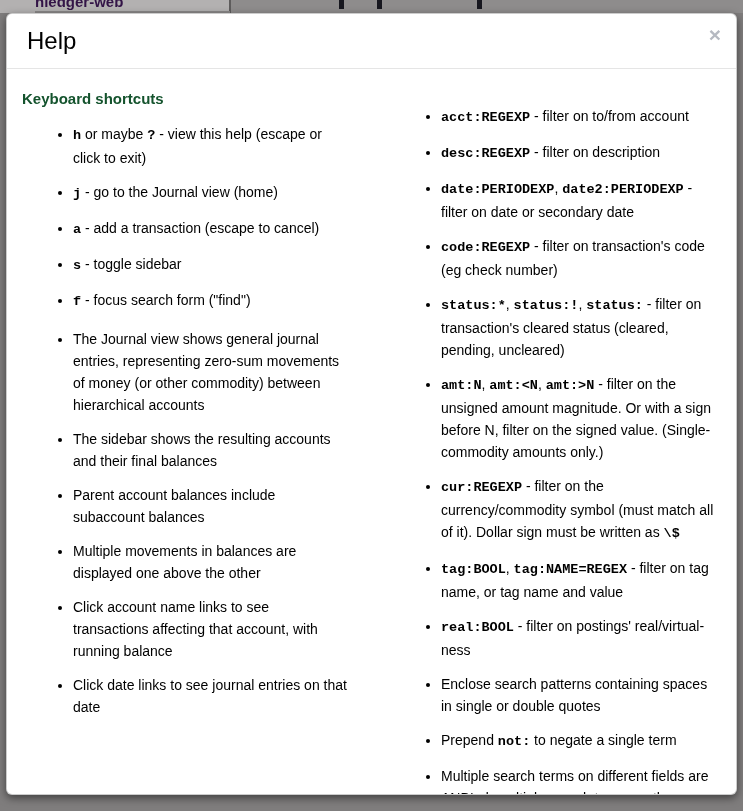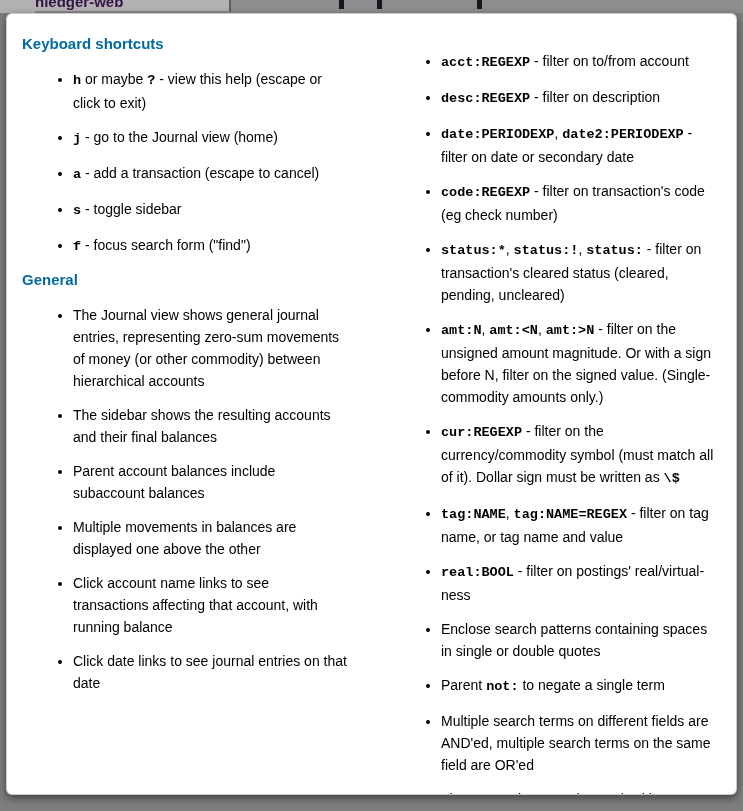--- a/index.html
+++ b/index.html
@@ -92,21 +92,21 @@
     grid-template-columns: 1fr 1fr;
   }
   .help-col-left  { padding-right: 14px; }
   .help-col-right { padding-left: 16px; }
 
   .section-heading {
     font-size: 15px;
     font-weight: bold;
     line-height: 18px;
     margin: 13px 0 0 0;
-    color: #0369a1;
+    color: #14532d;
   }
   .help-col-left .section-heading:first-child,
   .help-col-right .section-heading:first-child { margin-top: 0; }
 
   .help-list {
     margin: 15px 0 10px 0;
     padding-left: 39px;
     list-style: disc outside;
     font-size: 14px;
     line-height: 22px;
@@ -127,51 +127,54 @@
   <div class="strip-right"></div>
   <div class="strip-divider"></div>
   <a class="brand-link" href="#">hledger-web</a>
   <div class="brand-underline"></div>
   <div class="letter-fragment frag-1"></div>
   <div class="letter-fragment frag-2"></div>
   <div class="letter-fragment frag-3"></div>
 </div>
 
 <div class="modal">
+  <div class="modal-header">
+    <div class="modal-title">Help</div>
+    <button class="close-button">×</button>
+  </div>
   <div class="modal-body">
     <div class="help-col-left">
         <h4 class="section-heading">Keyboard shortcuts</h4>
         <ul class="help-list">
           <li><span class="code">h</span><span class="txt"> or maybe </span><span class="code">?</span><span class="txt"> - view this help (escape or click to exit)</span></li>
           <li><span class="code">j</span><span class="txt"> - go to the Journal view (home)</span></li>
           <li><span class="code">a</span><span class="txt"> - add a transaction (escape to cancel)</span></li>
           <li><span class="code">s</span><span class="txt"> - toggle sidebar</span></li>
           <li><span class="code">f</span><span class="txt"> - focus search form ("find")</span></li>
         </ul>
-        <h4 class="section-heading">General</h4>
         <ul class="help-list">
           <li><span class="txt">The Journal view shows general journal entries, representing zero-sum movements of money (or other commodity) between hierarchical accounts</span></li>
           <li><span class="txt">The sidebar shows the resulting accounts and their final balances</span></li>
           <li><span class="txt">Parent account balances include subaccount balances</span></li>
           <li><span class="txt">Multiple movements in balances are displayed one above the other</span></li>
           <li><span class="txt">Click account name links to see transactions affecting that account, with running balance</span></li>
           <li><span class="txt">Click date links to see journal entries on that date</span></li>
         </ul>
       </div>
     <div class="help-col-right">
         <ul class="help-list">
           <li><span class="code">acct:REGEXP</span><span class="txt"> - filter on to/from account</span></li>
           <li><span class="code">desc:REGEXP</span><span class="txt"> - filter on description</span></li>
           <li><span class="code">date:PERIODEXP</span><span class="txt">, </span><span class="code">date2:PERIODEXP</span><span class="txt"> - filter on date or secondary date</span></li>
           <li><span class="code">code:REGEXP</span><span class="txt"> - filter on transaction's code (eg check number)</span></li>
           <li><span class="code">status:*</span><span class="txt">, </span><span class="code">status:!</span><span class="txt">, </span><span class="code">status:</span><span class="txt"> - filter on transaction's cleared status (cleared, pending, uncleared)</span></li>
           <li><span class="code">amt:N</span><span class="txt">, </span><span class="code">amt:&lt;N</span><span class="txt">, </span><span class="code">amt:&gt;N</span><span class="txt"> - filter on the unsigned amount magnitude. Or with a sign before N, filter on the signed value. (Single-commodity amounts only.)</span></li>
           <li><span class="code">cur:REGEXP</span><span class="txt"> - filter on the currency/commodity symbol (must match all of it). Dollar sign must be written as </span><span class="code">\$</span></li>
-          <li><span class="code">tag:NAME</span><span class="txt">, </span><span class="code">tag:NAME=REGEX</span><span class="txt"> - filter on tag name, or tag name and value</span></li>
+          <li><span class="code">tag:BOOL</span><span class="txt">, </span><span class="code">tag:NAME=REGEX</span><span class="txt"> - filter on tag name, or tag name and value</span></li>
           <li><span class="code">real:BOOL</span><span class="txt"> - filter on postings' real/virtual-ness</span></li>
           <li><span class="txt">Enclose search patterns containing spaces in single or double quotes</span></li>
-          <li><span class="txt">Parent </span><span class="code">not:</span><span class="txt"> to negate a single term</span></li>
+          <li><span class="txt">Prepend </span><span class="code">not:</span><span class="txt"> to negate a single term</span></li>
           <li><span class="txt">Multiple search terms on different fields are AND'ed, multiple search terms on the same field are OR'ed</span></li>
           <li><span class="txt">These search terms also work with command-line hledger</span></li>
         </ul>
       </div>
   </div>
 </div>
 
 </body></html>

